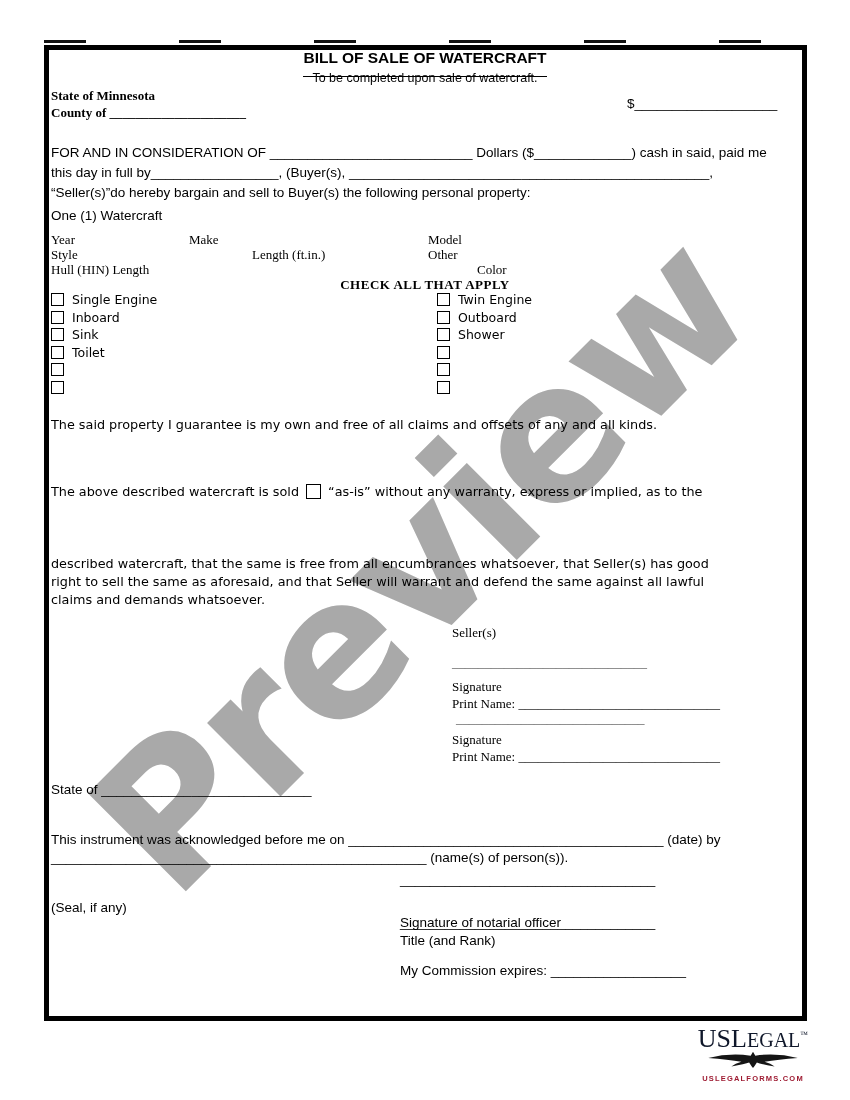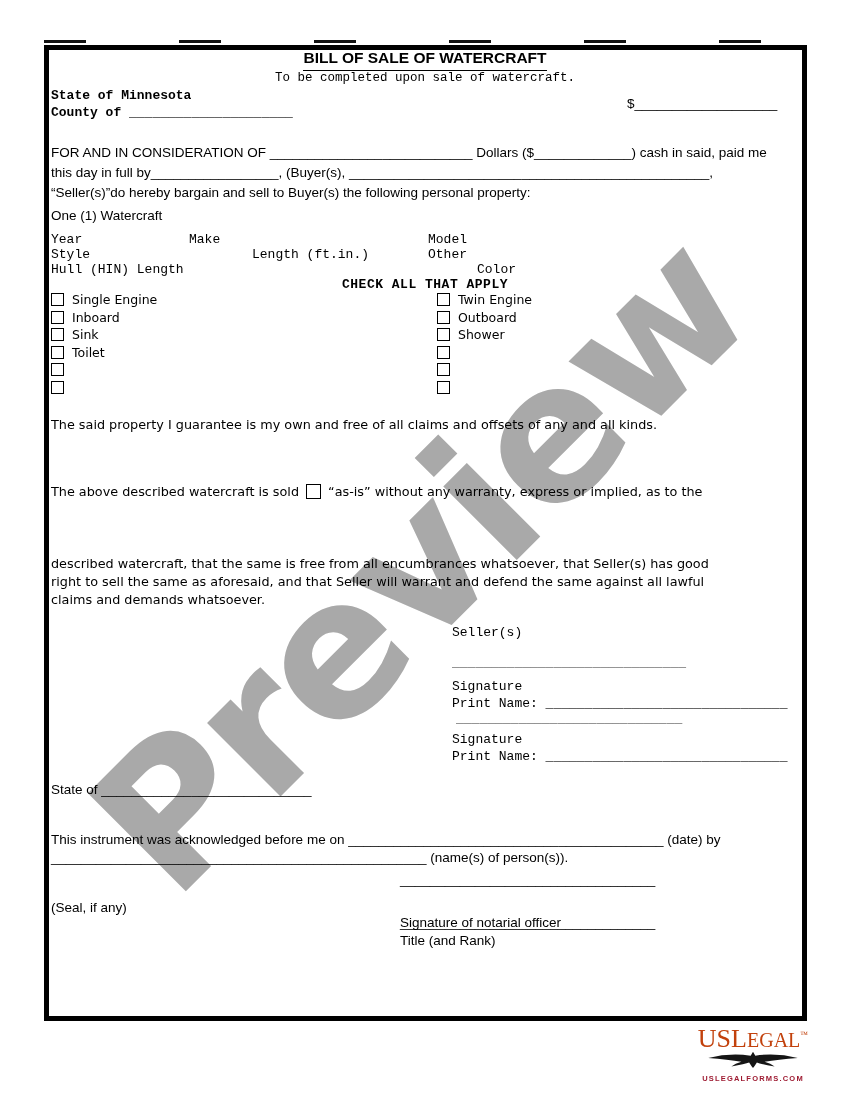--- a/index.html
+++ b/index.html
@@ -1,44 +1,44 @@
 <!DOCTYPE html>
 <html><head>
 <meta charset="utf-8">
 <style>
   html,body{margin:0;padding:0;background:#fff;}
   .page{position:relative;width:850px;height:1100px;background:#fff;overflow:hidden;
         font-family:"Liberation Sans",sans-serif;color:#000;}
   .t{position:absolute;white-space:nowrap;line-height:1.25;}
   .sans{font-family:"Liberation Sans",sans-serif;font-size:13.5px;}
-  .wide{font-family:Liberation Mono, monospace;font-size:13px;}
+  .wide{font-family:Liberation Serif, serif;font-size:13px;}
   .wide-sm{font-family:"DejaVu Sans",sans-serif;font-size:12.5px;}
   .para{font-family:"DejaVu Sans",sans-serif;font-size:12.8px;}
-  .serif{font-family:Liberation Mono, monospace;}
+  .serif{font-family:Liberation Sans, sans-serif;}
   .b{font-weight:bold;}
   .center{left:0;right:0;text-align:center;}
   .gray-line{color:#555;}
   
   .border-box{position:absolute;left:44px;top:45px;width:763px;height:976px;
               border:5px solid #000;box-sizing:border-box;}
   .dash-line{position:absolute;left:44px;top:40px;width:763px;height:3px;
              background:repeating-linear-gradient(90deg,#111 0 42px,transparent 42px 135px);}
   
   .watermark{position:absolute;left:-5px;top:470px;width:850px;text-align:center;
              font-family:"DejaVu Sans",sans-serif;font-weight:bold;font-size:190px;
              line-height:190px;transform:rotate(-45deg);transform-origin:50% 50%;
              z-index:1;letter-spacing:-4px;}
   .content{position:absolute;inset:0;z-index:2;}
   
   .cb{display:inline-block;width:13px;height:13px;border:1.6px solid #000;
       background:#fff;box-sizing:border-box;}
   .cb-abs{position:absolute;}
   .cb-inline{width:15px;height:15px;margin:0 7px;vertical-align:-3px;}
   .cb-label{position:absolute;}
-  .title-underline{border-bottom:1.6px solid #000;padding-bottom:4px;}
+  .title-underline{border-bottom:1.6px solid #000;padding-bottom:10px;}
   .gap-inline{display:inline-block;width:48px;}
   
   .logo{position:absolute;left:694px;top:1026px;width:118px;text-align:center;z-index:2;}
   .logo-text{font-family:"Liberation Serif",serif;line-height:1;}
   .logo-big{font-size:26px;letter-spacing:0px;}
   .logo-small{font-size:20px;letter-spacing:0px;}
   .logo-tm{font-size:8px;vertical-align:10px;}
   .logo-sub{font-family:"Liberation Sans",sans-serif;font-size:7.5px;font-weight:bold;
             letter-spacing:1.2px;margin-top:2px;}
   .eagle{margin-top:-1px;}
@@ -122,25 +122,26 @@
 
     <div class="t sans" style="left:51px;top:782px">State of ____________________________</div>
     <div class="t sans" style="left:51px;top:832px">This instrument was acknowledged before me on __________________________________________  (date) by</div>
     <div class="t sans" style="left:51px;top:850px">__________________________________________________ (name(s) of person(s)).</div>
 
     <div class="t sans" style="left:51px;top:900px">(Seal, if any)</div>
     <div class="t sans" style="left:400px;top:872px">__________________________________</div>
     <div class="t sans" style="left:400px;top:915px">Signature of notarial officer</div>
     <div class="t sans" style="left:400px;top:915px">__________________________________</div>
     <div class="t sans" style="left:400px;top:933px">Title (and Rank)</div>
+    <div class="t sans" style="left:400px;top:963px">My Commission expires: __________________</div>
 
   </div>
 
   <div class="logo">
-    <div class="logo-text" style="color:#c2410c"><span class="logo-big">USL</span><span class="logo-small">EGAL</span><span class="logo-tm">™</span></div>
+    <div class="logo-text" style="color:#0f172a"><span class="logo-big">USL</span><span class="logo-small">EGAL</span><span class="logo-tm">™</span></div>
     <div class="eagle">
       <svg width="100" height="17" viewBox="0 0 120 22">
         <path d="M60 1 L57 6 Q30 2 2 9 Q28 11 45 14 Q37 16 32 20 Q50 17 55 15 Q58 20 60 22 Q62 20 65 15 Q70 17 88 20 Q83 16 75 14 Q92 11 118 9 Q90 2 63 6 Z" fill="#151515"></path>
       </svg>
     </div>
     <div class="logo-sub" style="color:#9e1b32">USLEGALFORMS.COM</div>
   </div>
 
 </div>
 

